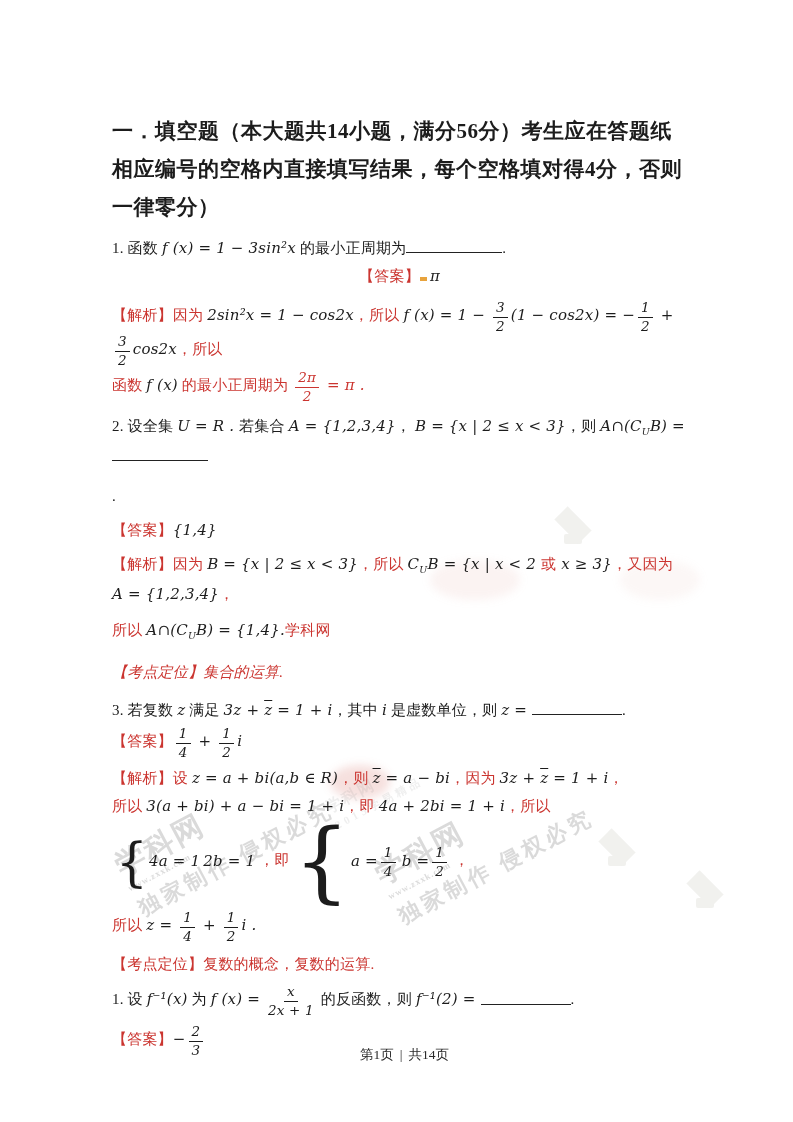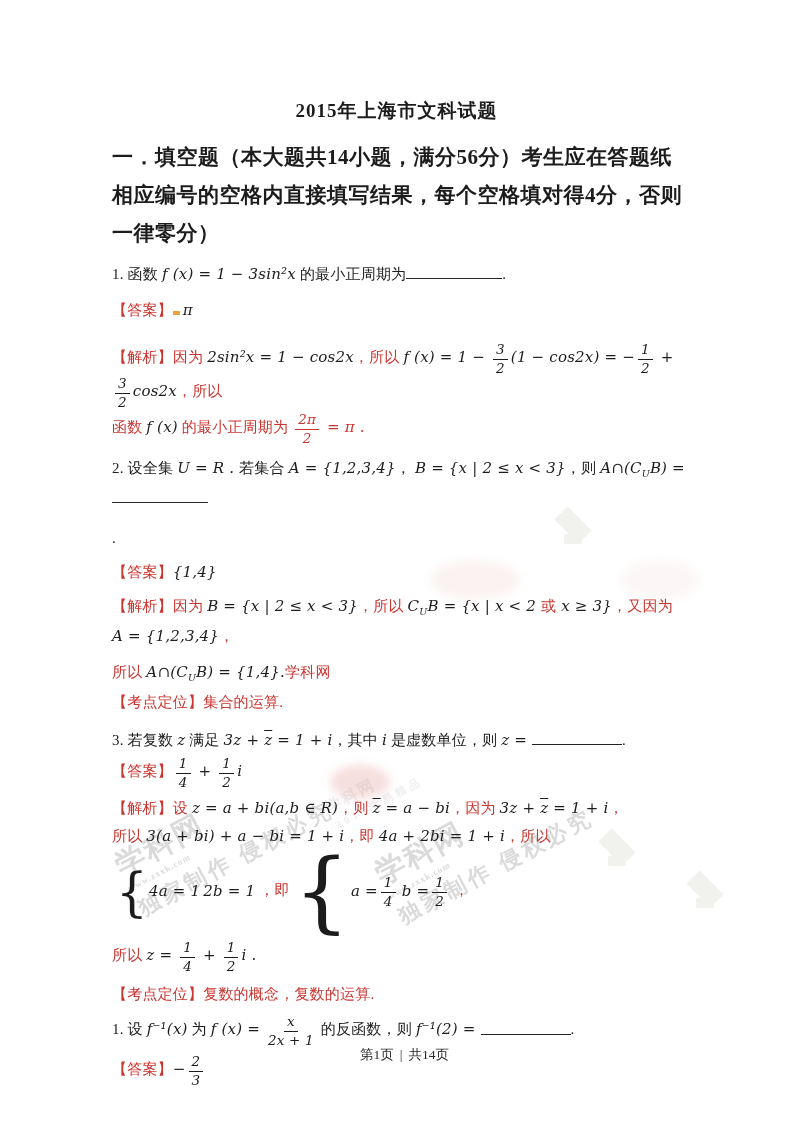--- a/index.html
+++ b/index.html
@@ -74,45 +74,44 @@
     filter: blur(4px); pointer-events: none;
   }
   .cap { position: absolute; z-index: 0; opacity: 0.09; pointer-events: none; }
   .cap .cap-top  { width: 34px; height: 34px; background: #6a6a50; transform: rotate(45deg) scaleY(0.55); }
   .cap .cap-base { width: 18px; height: 10px; background: #6a6a50; margin: -8px auto 0; border-radius: 2px; }
 </style>
 </head>
 <body>
 
 <div class="page" style="--ink: #1c1c1c; --red: #cb3530; --orange: #e8a33d; --wm: #8f8f8f;">
-  <h1 class="doc-title">2015年上海市文科试题</h1>
   <p class="heading">一．填空题（本大题共14小题，满分56分）考生应在答题纸相应编号的空格内直接填写结果，每个空格填对得4分，否则一律零分）</p>
   <main id="doc-main">
       <p class="line" style="margin-top: 10px;"><span class="cn">1. 函数 </span><span class="math">f (x) = 1 − 3sin²x</span><span class="cn"> 的最小正周期为</span><span class="blank" style="width: 96px;"></span><span class="cn">.</span></p>
-      <p class="line" style="margin-top: 12px;"><span class="cn red">【答案】</span><span class="omark"></span><span class="math">π</span></p>
-      <p class="line" style="margin-top: 20px;"><span class="cn red">【解析】因为 </span><span class="math">2sin²x = 1 − cos2x</span><span class="cn red">，所以 </span><span class="math">f (x) = 1 − </span><span class="frac">
+      <p class="line" style="margin-top: 4px; text-align: center;"><span class="cn red">【答案】</span><span class="omark"></span><span class="math">π</span></p>
+      <p class="line" style="margin-top: 12px;"><span class="cn red">【解析】因为 </span><span class="math">2sin²x = 1 − cos2x</span><span class="cn red">，所以 </span><span class="math">f (x) = 1 − </span><span class="frac">
           <span class="num">3</span>
           <span class="den">2</span>
         </span><span class="math">(1 − cos2x) = −</span><span class="frac">
           <span class="num">1</span>
           <span class="den">2</span>
         </span><span class="math"> + </span><span class="frac">
           <span class="num">3</span>
           <span class="den">2</span>
         </span><span class="math">cos2x</span><span class="cn red">，所以</span></p>
       <p class="line" style="margin-top: 2px;"><span class="cn red">函数 </span><span class="math">f (x)</span><span class="cn red"> 的最小正周期为 </span><span class="frac red">
           <span class="num">2π</span>
           <span class="den">2</span>
         </span><span class="math red"> = π .</span></p>
       <p class="line" style="margin-top: 10px;"><span class="cn">2. 设全集 </span><span class="math">U = R . </span><span class="cn">若集合 </span><span class="math">A = {1,2,3,4}</span><span class="cn">， </span><span class="math">B = {x | 2 ≤ x &lt; 3}</span><span class="cn">，则 </span><span class="math">A∩(C</span><span class="math sub">U</span><span class="math">B) = </span><span class="blank" style="width: 96px;"></span></p>
       <p class="line" style="margin-top: 16px;"><span class="cn">.</span></p>
       <p class="line" style="margin-top: 10px;"><span class="cn red">【答案】</span><span class="math">{1,4}</span></p>
       <p class="line" style="margin-top: 10px;"><span class="cn red">【解析】因为 </span><span class="math">B = {x | 2 ≤ x &lt; 3}</span><span class="cn red">，所以 </span><span class="math">C</span><span class="math sub">U</span><span class="math">B = {x | x &lt; 2 </span><span class="cn red">或</span><span class="math"> x ≥ 3}</span><span class="cn red">，又因为 </span><span class="math">A = {1,2,3,4}</span><span class="cn red">，</span></p>
       <p class="line" style="margin-top: 12px;"><span class="cn red">所以 </span><span class="math">A∩(C</span><span class="math sub">U</span><span class="math">B) = {1,4}.</span><span class="cn red">学科网</span></p>
-      <p class="line" style="margin-top: 0;"><span class="cn red">【考点定位】集合的运算.</span></p>
+      <p class="line" style="margin-top: 12px; font-style: italic;"><span class="cn red">【考点定位】集合的运算.</span></p>
       <p class="line" style="margin-top: 14px;"><span class="cn">3. 若复数 </span><span class="math">z</span><span class="cn"> 满足 </span><span class="math">3z + </span><span class="math bar">z</span><span class="math"> = 1 + i</span><span class="cn">，其中 </span><span class="math">i</span><span class="cn"> 是虚数单位，则 </span><span class="math">z = </span><span class="blank" style="width: 90px;"></span><span class="cn">.</span></p>
       <p class="line" style="margin-top: 4px;"><span class="cn red">【答案】</span><span class="frac">
           <span class="num">1</span>
           <span class="den">4</span>
         </span><span class="math"> + </span><span class="frac">
           <span class="num">1</span>
           <span class="den">2</span>
         </span><span class="math">i</span></p>
       <p class="line" style="margin-top: 6px;"><span class="cn red">【解析】设 </span><span class="math">z = a + bi(a,b ∈ R)</span><span class="cn red">，则 </span><span class="math bar">z</span><span class="math"> = a − bi</span><span class="cn red">，因为 </span><span class="math">3z + </span><span class="math bar">z</span><span class="math"> = 1 + i</span><span class="cn red">，</span></p>
       <p class="line" style="margin-top: 4px;"><span class="cn red">所以 </span><span class="math">3(a + bi) + a − bi = 1 + i</span><span class="cn red">，即 </span><span class="math">4a + 2bi = 1 + i</span><span class="cn red">，所以</span><span class="cases">

